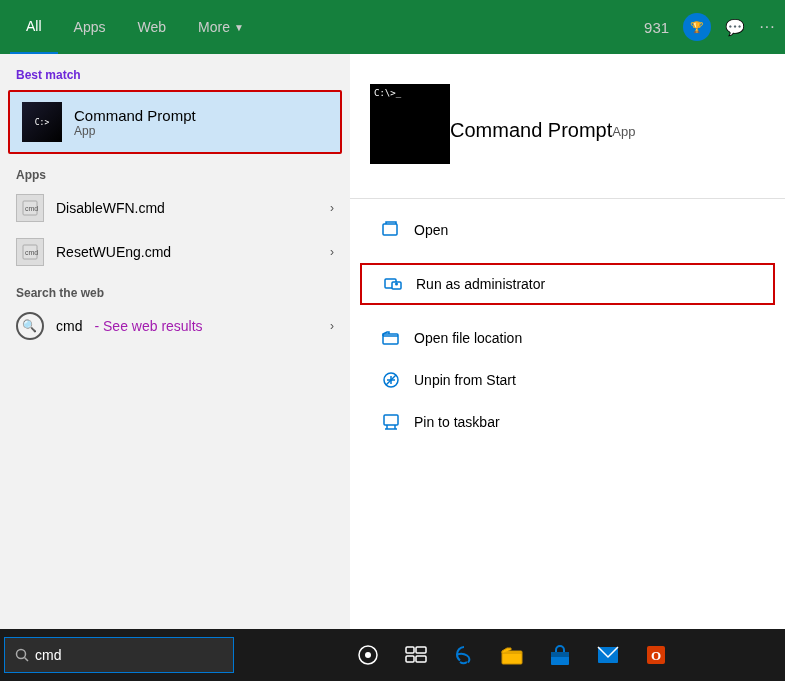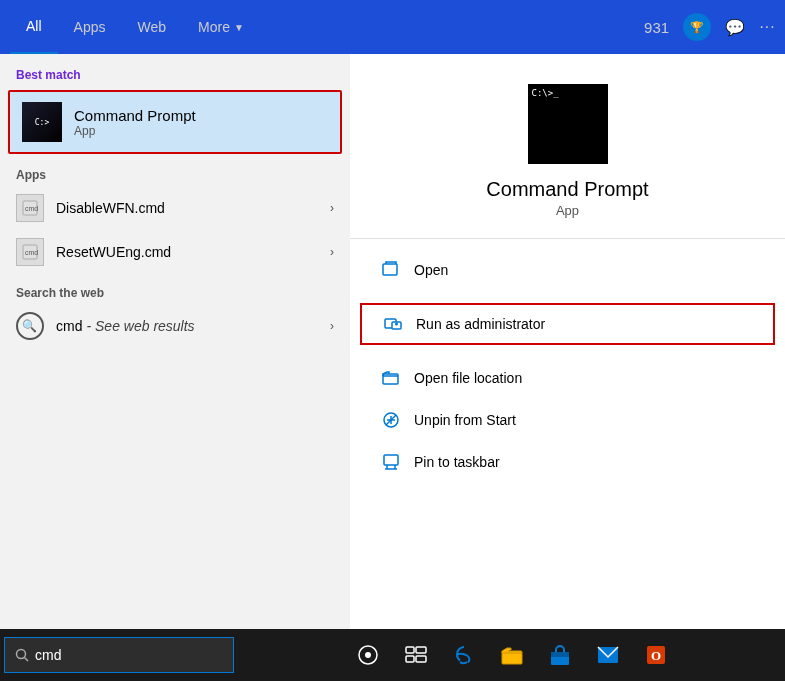--- a/index.html
+++ b/index.html
@@ -2,21 +2,21 @@
 <html><head>
   <meta charset="utf-8">
   <style>
     * { margin: 0; padding: 0; box-sizing: border-box; }
     body { width: 785px; height: 681px; font-family: 'Segoe UI', sans-serif; overflow: hidden; background: #000; }
 
     
     .top-bar {
       width: 785px;
       height: 54px;
-      background: #1d4ed8;
+      background: #15803d;
       display: flex;
       align-items: center;
       padding: 0 10px;
       color: #fff;
     }
     .top-bar-tabs {
       display: flex;
       align-items: center;
       gap: 0;
       flex: 1;
@@ -152,34 +152,34 @@
       border-radius: 50%;
       border: 2px solid #555;
       margin-right: 12px;
       display: flex;
       align-items: center;
       justify-content: center;
       font-size: 12px;
       color: #555;
       flex-shrink: 0;
     }
-    .web-text-muted { color: #404040; font-size: 14px; margin-left: 4px; font-style: italic; }
+    .web-text-muted { color: #a21caf; font-size: 14px; margin-left: 12px; }
 
     
     .right-panel {
       flex: 1;
       background: #fff;
       display: flex;
       flex-direction: column;
       padding: 0;
     }
 
     .app-detail-top {
       display: flex;
-      flex-direction: column;
+      flex-direction: row;
       align-items: center;
       padding: 30px 20px 20px;
       border-bottom: 1px solid #e0e0e0;
     }
     .app-big-icon {
       width: 80px;
       height: 80px;
       background: #000;
       margin-bottom: 14px;
       display: flex;

